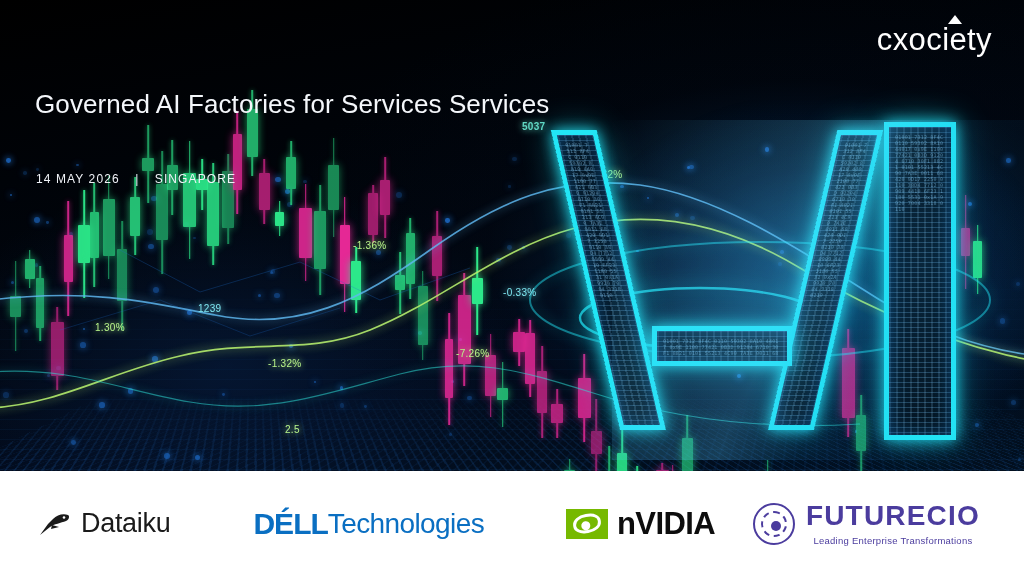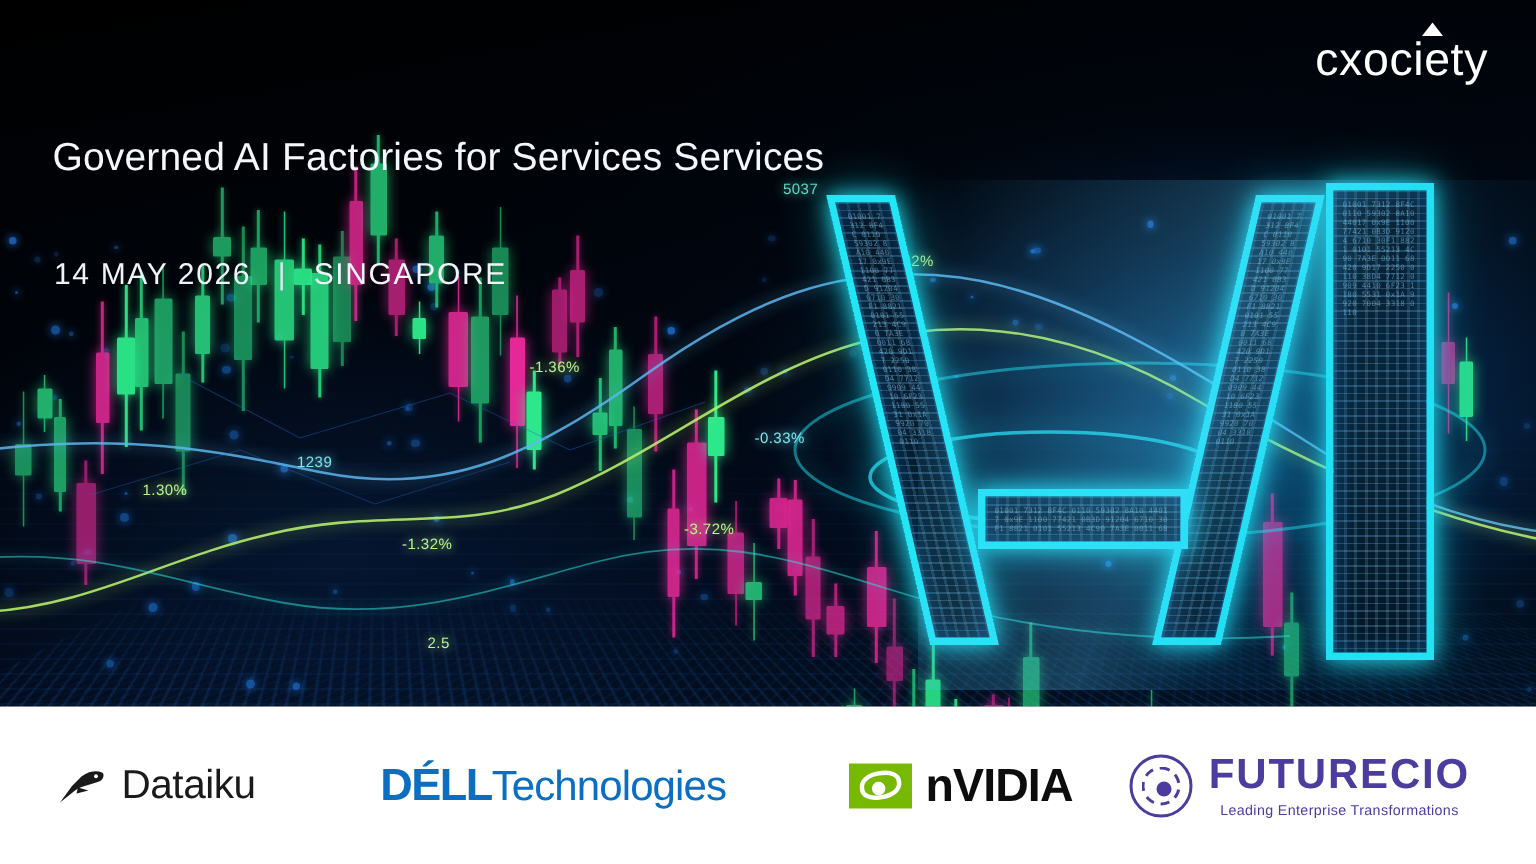--- a/index.html
+++ b/index.html
@@ -122,21 +122,21 @@
     font-size:39px; font-weight:bold; color:#ffffff;
     letter-spacing:.2px; line-height:1.05;
   }
   .subhead {
     position:absolute; left:35px; top:87px;
     font-size:26px; font-weight:400; color:#f4f7fb;
     line-height:1.33; letter-spacing:.1px;
   }
   .meta {
     position:absolute; left:36px; top:172px;
-    font-size:20px; color:#f0f3f8; letter-spacing:1.1px;
+    font-size:12px; color:#f0f3f8; letter-spacing:1.1px;
   }
   .meta .sep { display:inline-block; padding:0 11px; color:#dfe6ee; }
 
   
   .cxociety {
     position:absolute; right:32px; top:24px;
     font-size:31px; color:#ffffff; font-weight:300;
     letter-spacing:.4px; line-height:1;
   }
   .cxo-tri {
@@ -532,24 +532,24 @@
       <path d="M 120 250 L 200 292 L 300 262 L 380 300 L 470 268" fill="none" stroke="#1e6fd0" stroke-width=".7" opacity=".4"></path>
       <path d="M 60 330 L 160 300 L 250 336 L 340 308" fill="none" stroke="#1e6fd0" stroke-width=".7" opacity=".35"></path>
     </svg>
 
     <div id="pcts">
         <div class="pct green" style="left: 95px; top: 322px;">1.30%</div>
         <div class="pct cyan" style="left: 198px; top: 303px;">1239</div>
         <div class="pct green" style="left: 268px; top: 358px;">-1.32%</div>
         <div class="pct green" style="left: 285px; top: 424px;">2.5</div>
         <div class="pct green" style="left: 353px; top: 240px;">-1.36%</div>
-        <div class="pct teal" style="left: 522px; top: 121px;">5037</div>
+        <div class="pct teal" style="left: 522px; top: 121px; font-weight: bold;">5037</div>
         <div class="pct green" style="left: 589px; top: 169px;">-1.32%</div>
         <div class="pct cyan" style="left: 503px; top: 287px;">-0.33%</div>
-        <div class="pct green" style="left: 456px; top: 348px;">-3.72%</div>
+        <div class="pct green" style="left: 456px; top: 348px;">-7.26%</div>
       </div>
 
     <div class="ai-wrap">
       <div class="glyph letter-a">
         <div class="a-left">
           <div class="face">
               <div class="codefill">01001 7312 8F4C 0110 59302 8A10 44017 0x9E 1100 77421 0B3D 91204 6710 30F1 8821 0101 55213 4C90 7A3E 0011 68420 9D17 2250 0110 38D4 7712 0909 4410 6F23 1180 5531 0x1A 9920 7004 3318 0110</div>
             </div>
         </div>
         <div class="a-right">

